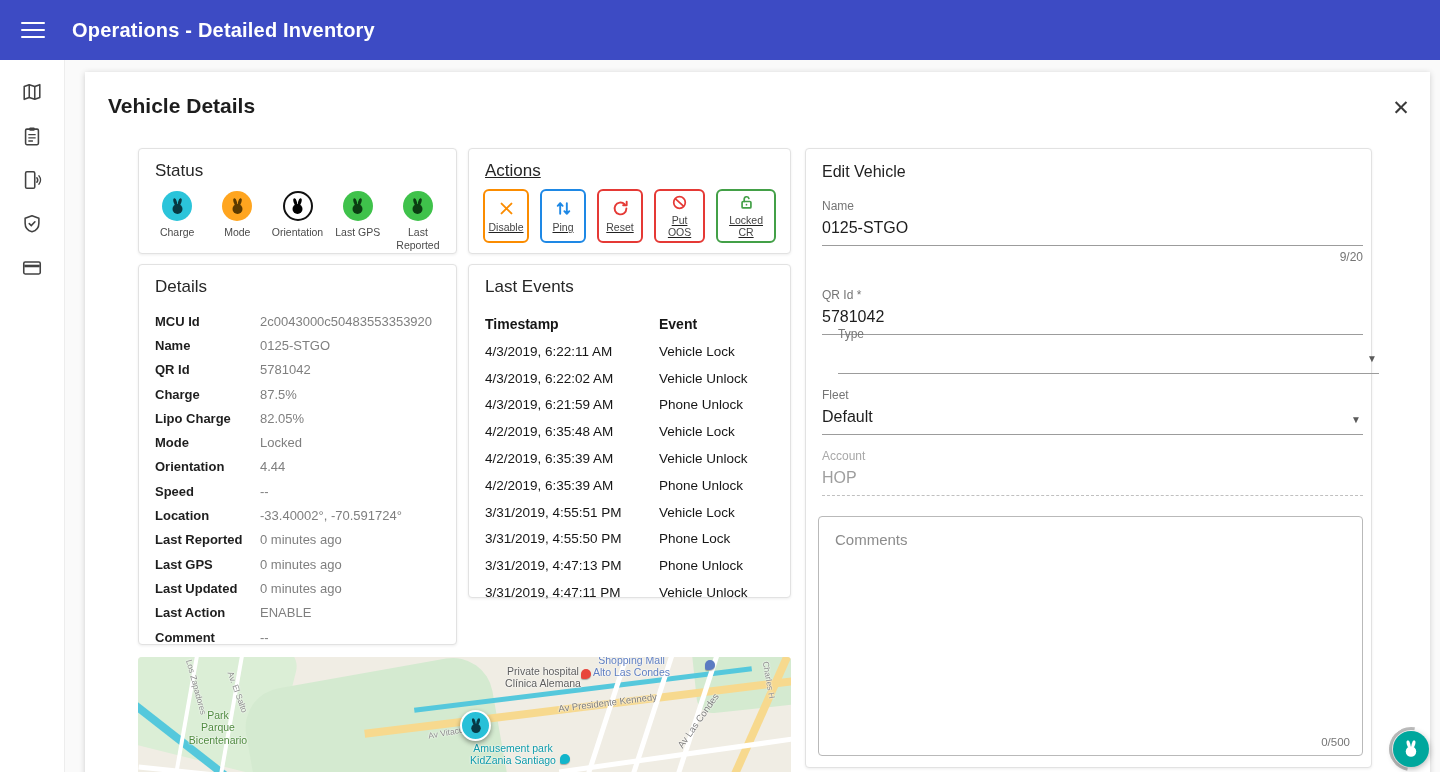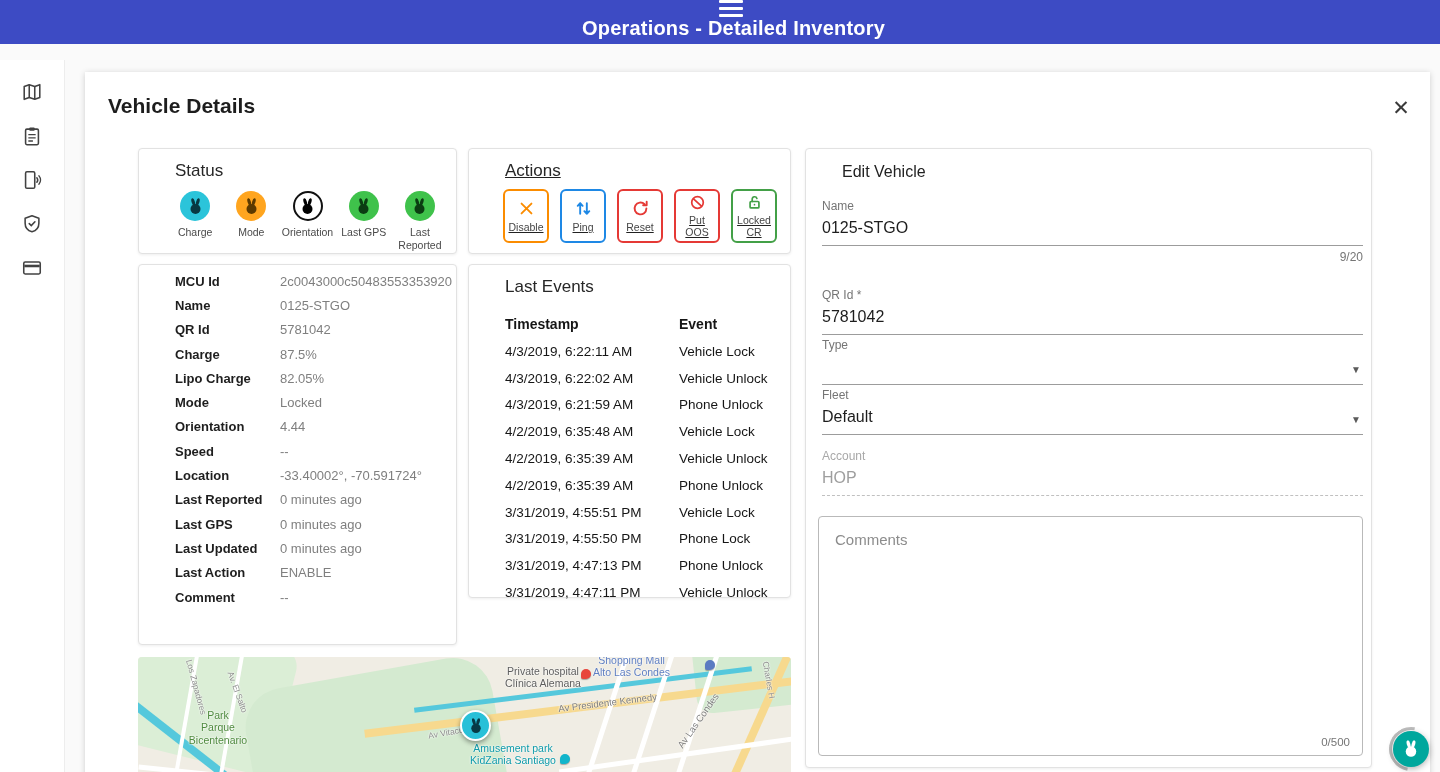--- a/index.html
+++ b/index.html
@@ -1,34 +1,34 @@
 <!DOCTYPE html>
 <html><head>
 <meta charset="utf-8">
 <style>
   * { box-sizing: border-box; margin: 0; padding: 0; }
   html,body { width:1440px; height:772px; overflow:hidden; }
   body { position:relative; font-family:"Liberation Sans",sans-serif; background:#fafafa; color:#212121; }
 
   
-  .header { position:absolute; top:0; left:0; right:0; height:44px; background:#3d4bc4; display:flex; align-items:center; z-index:20;flex-direction:column; }
+  .header { position:absolute; top:0; left:0; right:0; height:60px; background:#3d4bc4; display:flex; align-items:center; z-index:20; }
   .hamburger { width:24px; margin-left:21px; display:flex; flex-direction:column; gap:4.5px; cursor:pointer; }
   .hamburger span { height:2.5px; background:#fff; border-radius:1px; }
   .header-title { margin-left:27px; font-size:20px; font-weight:bold; color:#fff; letter-spacing:.2px; }
 
   
   .sidebar { position:absolute; top:60px; left:0; width:65px; bottom:0; background:#fff; border-right:1px solid #ededed; display:flex; flex-direction:column; align-items:center; padding-top:10px; z-index:10; }
   .side-icon { width:44px; height:44px; display:flex; align-items:center; justify-content:center; cursor:pointer; color:#424242; }
 
   
   .card { position:absolute; left:85px; top:72px; width:1345px; height:760px; background:#fff; box-shadow:0 1px 6px rgba(0,0,0,.18); }
   .page-title { position:absolute; left:23px; top:22px; font-size:21px; font-weight:bold; color:#1d1d1d; }
   .close-btn { position:absolute; left:1302px; top:22px; width:28px; height:28px; display:flex; align-items:center; justify-content:center; font-size:21px; color:#3a3a3a; cursor:pointer; }
 
-  .panel { position:absolute; background:#fff; border:1px solid #e2e2e2; border-radius:4px; box-shadow:0 1px 3px rgba(0,0,0,.07);padding-left:20px; }
+  .panel { position:absolute; background:#fff; border:1px solid #e2e2e2; border-radius:4px; box-shadow:0 1px 3px rgba(0,0,0,.07); }
   .panel-title { font-size:17px; color:#272727; margin:12px 16px 8px; }
 
   
   #status-panel { left:53px; top:76px; width:319px; height:106px; }
   .status-row { display:flex; gap:4px; padding:2px 10px 0; }
   .status-item { width:58px; display:flex; flex-direction:column; align-items:center; }
   .status-circle { width:30px; height:30px; border-radius:50%; border:2px solid transparent; display:flex; align-items:center; justify-content:center; }
   .status-circle svg { width:19px; height:19px; fill:currentColor; }
   .status-label { font-size:10.5px; color:#4a4a4a; margin-top:5px; text-align:center; line-height:1.25; }
 
@@ -68,21 +68,21 @@
 
   
   #edit-panel { left:720px; top:76px; width:567px; height:620px; }
   .edit-title { font-size:16px; color:#222; margin:14px 16px 0; }
   .field { position:absolute; left:16px; width:541px; }
   .field-label { font-size:12px; color:#757575; }
   .mat-input { display:block; width:100%; border:none; outline:none; background:transparent; border-bottom:1px solid #9c9c9c; font-family:inherit; font-size:16px; color:#1d1d1d; padding:6px 0 8px; border-radius:0; }
   .mat-input:disabled { color:#9e9e9e; border-bottom:1px dashed #c0c0c0; -webkit-text-fill-color:#9e9e9e; }
   .field-counter { text-align:right; font-size:12px; color:#757575; margin-top:4px; }
   .dd-arrow { position:absolute; right:2px; top:26px; font-size:10px; color:#5a5a5a; cursor:pointer; }
-  .f-name { top:50px; } .f-qr { top:139px; } .f-type { top:189px; } .f-fleet { top:239px; } .f-account { top:300px; }
+  .f-name { top:50px; } .f-qr { top:139px; } .f-type { top:178px;margin-left:16px; } .f-fleet { top:239px; } .f-account { top:300px; }
   .f-account .field-label { color:#a8a8a8; }
   .comments-box { position:absolute; left:12px; top:367px; width:545px; height:240px; border:1px solid #b9b9b9; border-radius:4px; }
   .comments-box textarea { width:100%; height:210px; border:none; outline:none; resize:none; font-family:inherit; font-size:15px; padding:14px 16px; color:#333; background:transparent; }
   .comments-box textarea::placeholder { color:#8c8c8c; }
   .comments-counter { position:absolute; right:12px; bottom:7px; font-size:11.5px; color:#757575; }
 
   
   .fab-ring { position:absolute; right:7px; bottom:1px; width:44px; height:44px; border-radius:50%; border:3px solid transparent; border-left-color:#bdbdbd; border-top-color:#bdbdbd; transform:rotate(-35deg); z-index:29; }
   .fab { position:absolute; right:11px; bottom:5px; width:36px; height:36px; border-radius:50%; background:#00a79d; display:flex; align-items:center; justify-content:center; color:#fff; box-shadow:0 2px 6px rgba(0,0,0,.3); cursor:pointer; z-index:30; }
   .fab svg { width:20px; height:20px; fill:currentColor; }
@@ -225,20 +225,21 @@
             <rect x="4.8" y="8.8" width="10.4" height="7.6" rx="1.2"></rect>
             <path d="M7.3 8.8V6a2.8 2.8 0 0 1 5.5-.7"></path>
             <circle cx="10" cy="12.6" r="1" fill="currentColor" stroke="none"></circle>
           </svg>
         <span class="lbl">Locked CR</span>
       </button>
     </div>
   </div>
 
   <div class="panel" id="details-panel">
+    <div class="panel-title">Details</div>
     <div class="details-list">
       <div class="detail-row">
           <span class="detail-label">MCU Id</span>
           <span class="detail-value">2c0043000c50483553353920</span>
         </div>
       <div class="detail-row">
           <span class="detail-label">Name</span>
           <span class="detail-value">0125-STGO</span>
         </div>
       <div class="detail-row">

